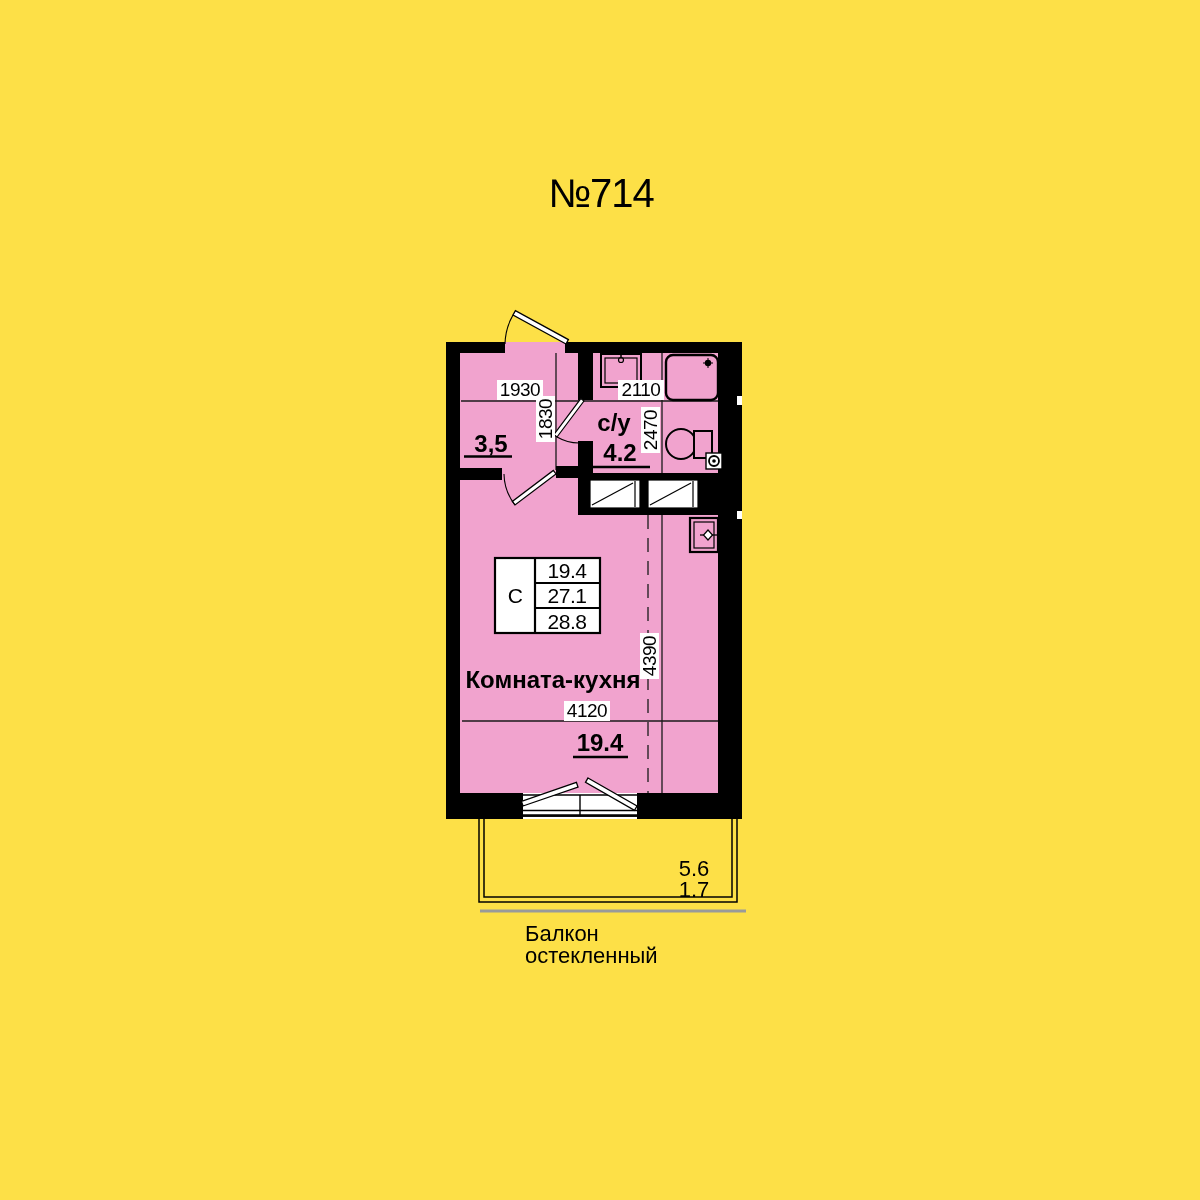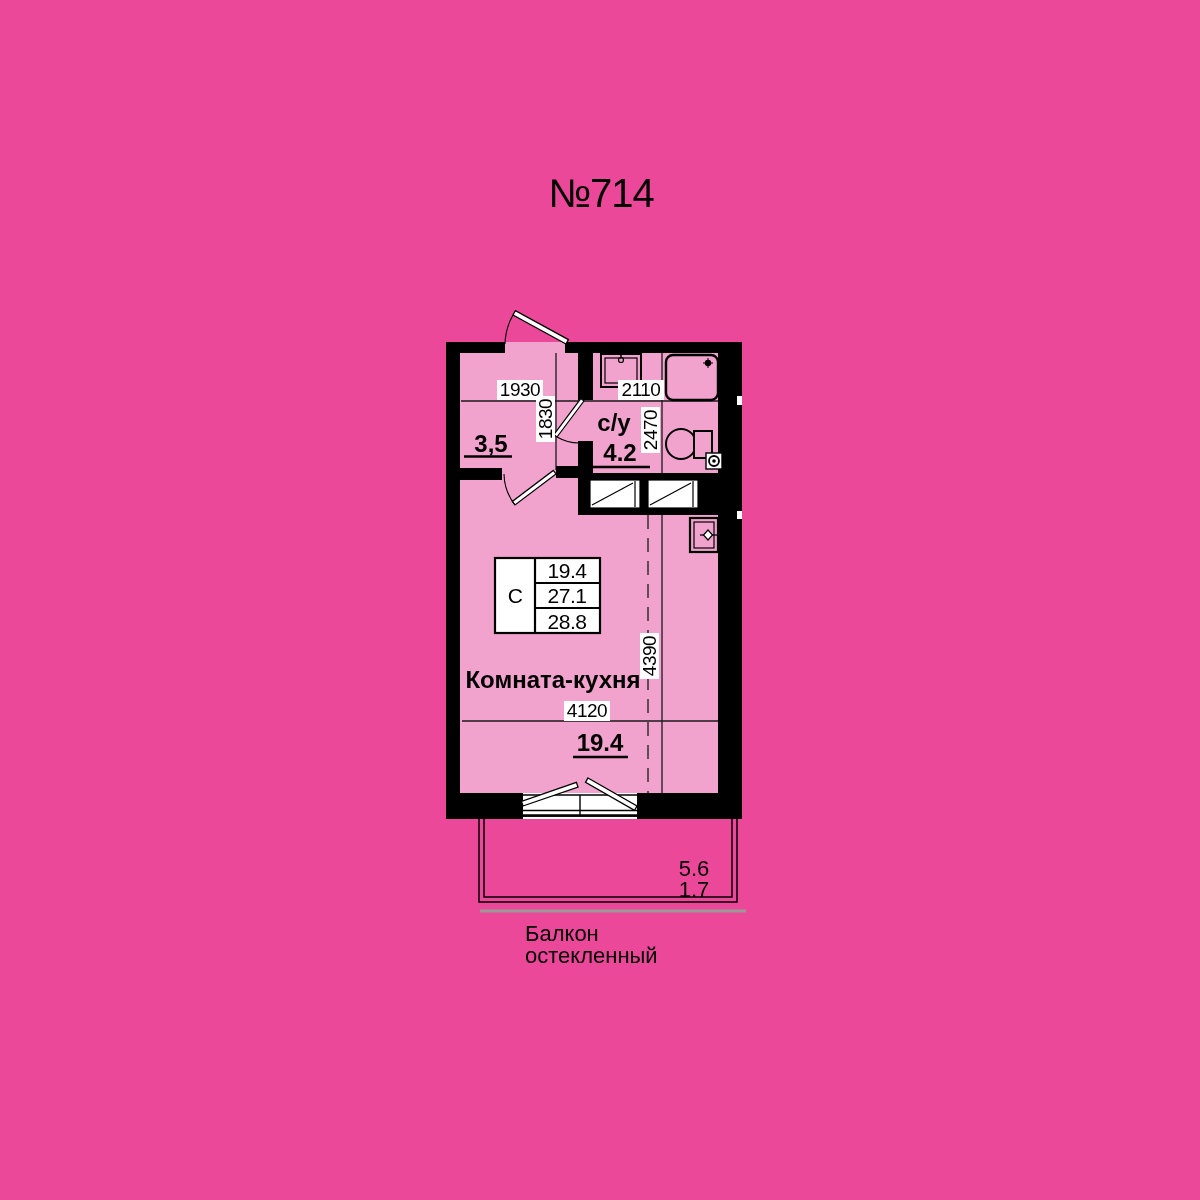--- a/index.html
+++ b/index.html
@@ -1,16 +1,16 @@
 <!DOCTYPE html>
 <html><head>
 <meta charset="utf-8">
 <style>
   html,body{margin:0;padding:0;background:#ffffff;}
-  .stage{position:relative;width:1200px;height:1200px;background:#ec4899;overflow:hidden;
+  .stage{position:relative;width:1200px;height:1200px;background:#fde047;overflow:hidden;
          font-family:"Liberation Sans",sans-serif;}
   svg text{font-family:"Liberation Sans",sans-serif;fill:#000;}
   .dim{font-size:19px;letter-spacing:-0.5px;}
   .area{font-weight:bold;font-size:24px;}
   .stat{font-size:21px;letter-spacing:-0.5px;}
 </style>
 </head>
 <body>
 
 <div class="stage">

